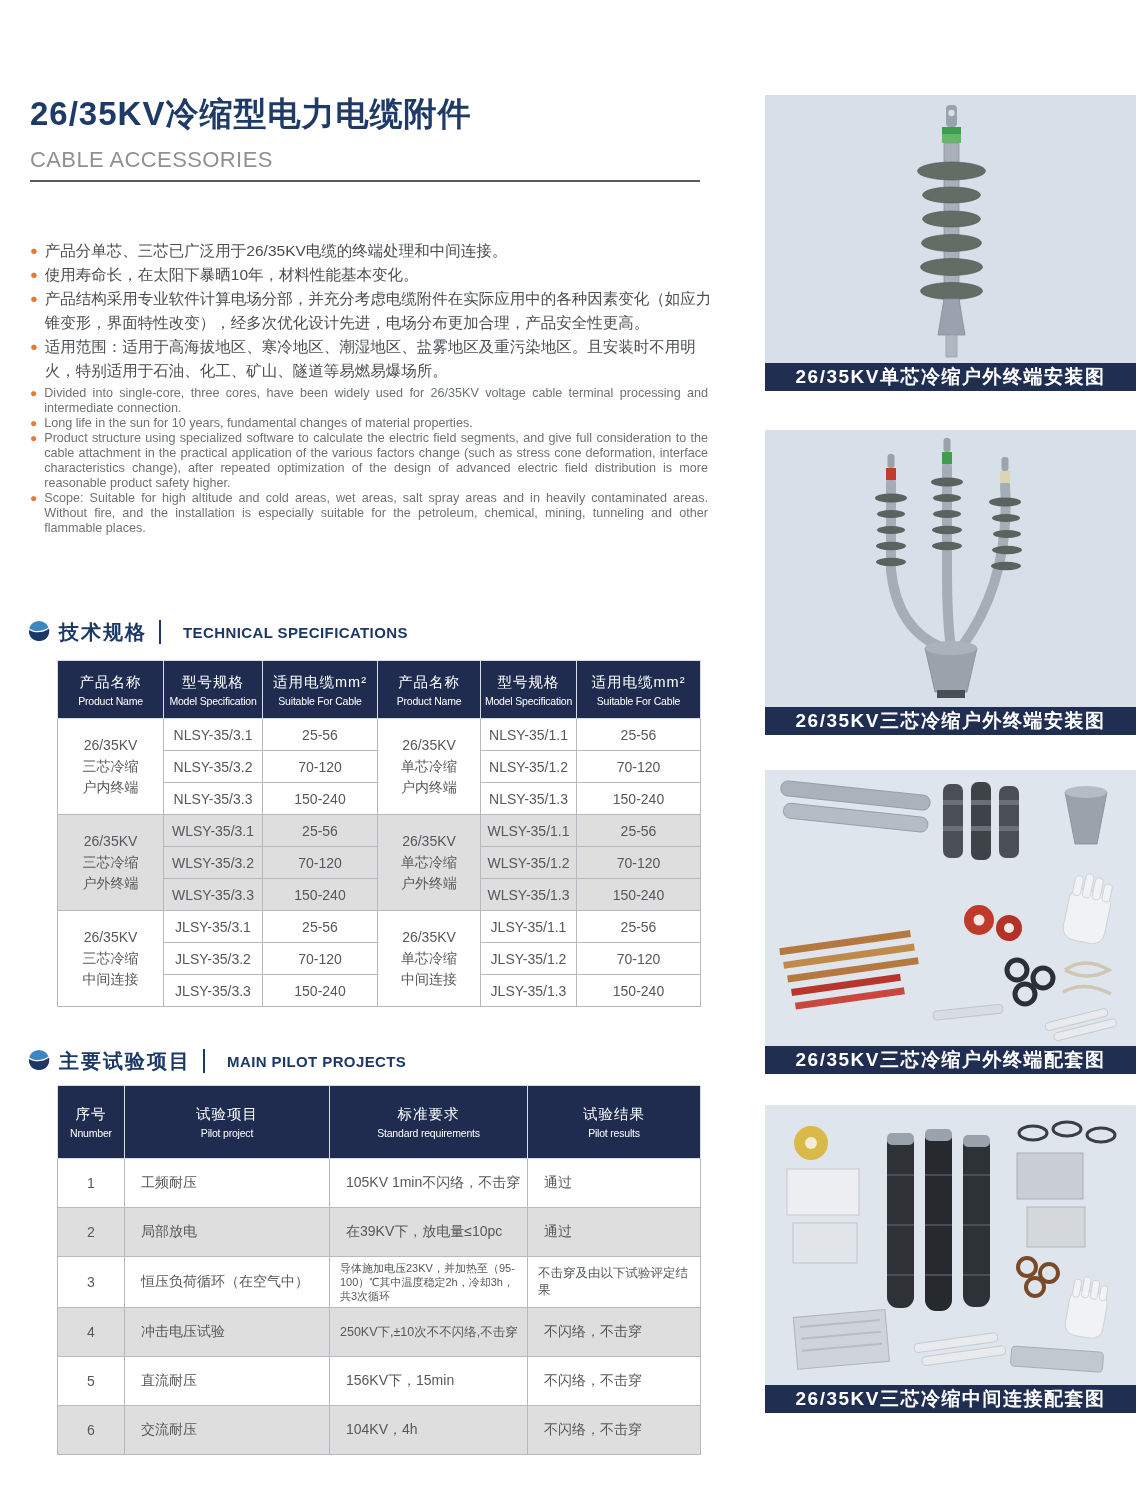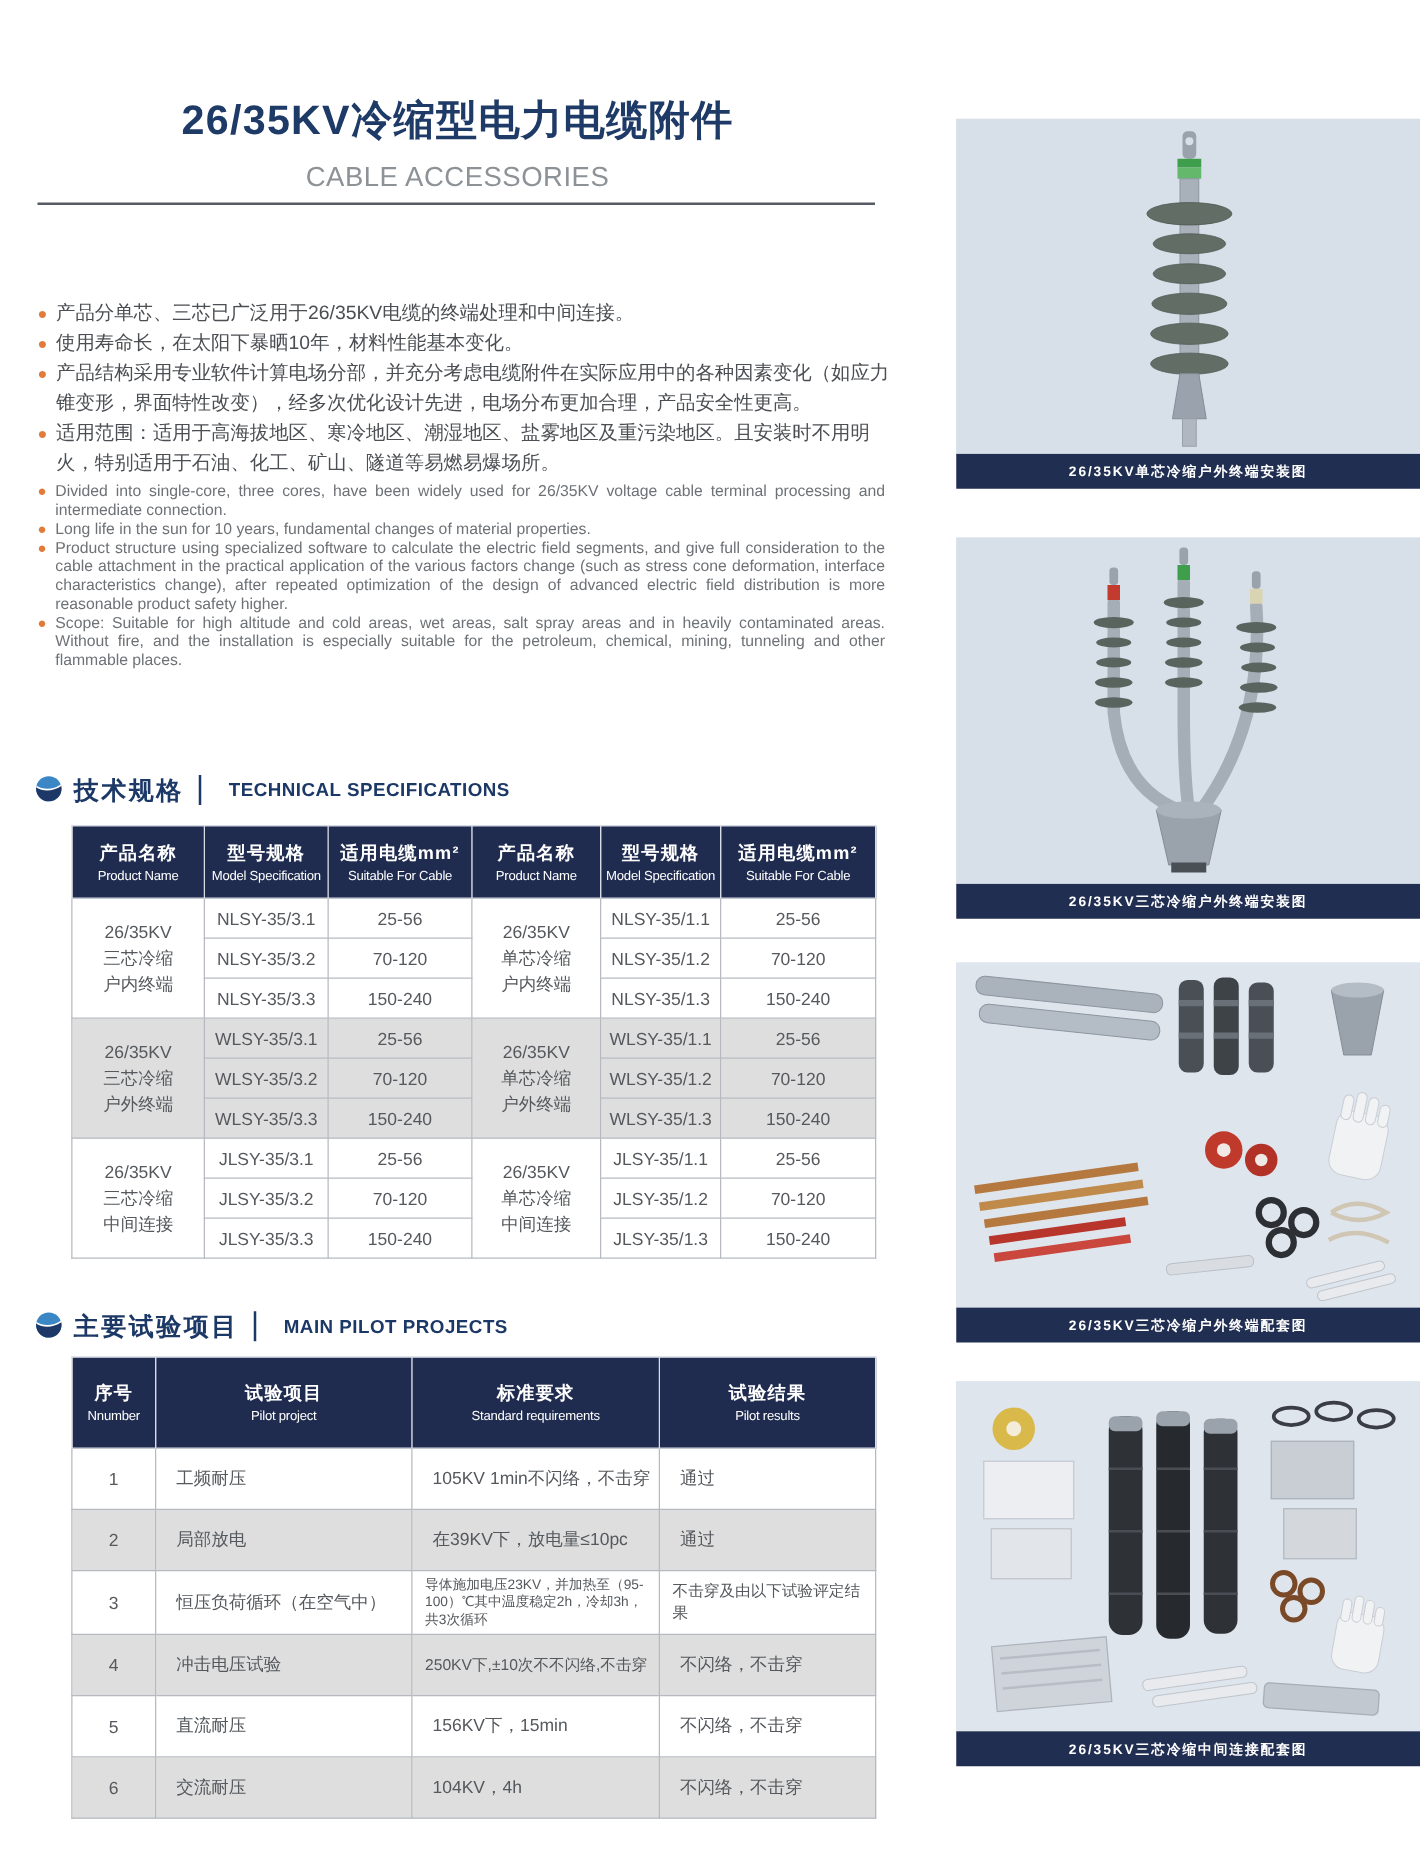--- a/index.html
+++ b/index.html
@@ -3,21 +3,21 @@
 <meta charset="utf-8">
 <style>
   * { margin:0; padding:0; box-sizing:border-box; }
   html,body { background:#ffffff; }
   .page {
     position:relative; width:1140px; height:1487px; background:#ffffff;
     font-family:"Liberation Sans", sans-serif; overflow:hidden;
   }
 
   
-  .title-block { position:absolute; left:30px; top:74px; width:672px;text-align:center; }
+  .title-block { position:absolute; left:30px; top:92px; width:672px; }
   .title-cn { font-size:33px; font-weight:bold; color:#1e3a66; letter-spacing:1px; }
   .title-en { margin-top:9px; font-size:22px; color:#8d9297; line-height:27px; letter-spacing:0.4px; }
   .title-rule { margin-top:7px; border-top:2px solid #565b63; width:670px; }
 
   
   .cn-bullets { position:absolute; left:30px; top:239px; width:684px; }
   .cn-bullets .li { display:flex; font-size:15.5px; color:#4b4e52; line-height:24px; }
   .dot { color:#e07b39; font-size:13px; line-height:24px; margin-right:7px; flex:0 0 auto; }
   .en-bullets { position:absolute; left:30px; top:386px; width:678px; }
   .en-bullets .li { display:flex; font-size:12.6px; color:#6e7276; line-height:15px; text-align:justify; }
@@ -30,21 +30,21 @@
   .sec1 { top:615px; }
   .sec2 { top:1044px; }
   .section-icon { flex:0 0 auto; margin-top:2px; }
   .sec-cn { font-size:20px; font-weight:bold; color:#1c3866; margin-left:9px; letter-spacing:2px; }
   .sec-divider { width:2px; height:24px; background:#1c3866; margin:0 10px 0 12px; }
   .sec-en { font-size:15px; color:#1c3866; letter-spacing:0.4px; font-weight:bold;margin-left:12px; }
 
   
   table { border-collapse:collapse; table-layout:fixed; }
   th { background:#1f2c50; color:#ffffff; font-weight:normal; border:1px solid #d8dce4; vertical-align:middle; }
-  .h-cn { display:block; font-size:14.5px; font-weight:bold; letter-spacing:1px; }
+  .h-cn { display:block; font-size:14.5px; font-weight:normal; letter-spacing:1px; }
   .h-en { display:block; font-size:10.5px; letter-spacing:-0.2px; margin-top:3px; white-space:nowrap; }
   td { border:1px solid #b6bac0; text-align:center; color:#55585c; background:#ffffff; vertical-align:middle; }
   tr.shaded td { background:#dedede; }
 
   
   .spec-table { position:absolute; left:57px; top:660px; width:643px; }
   .spec-table th { height:58px; }
   .spec-table td { height:32px; font-size:14px; }
   .spec-table .product div { line-height:21px; font-size:14px; }
 
@@ -57,21 +57,21 @@
   .pilot-table td.tight { font-size:12.5px; text-align:left; padding-left:10px; }
 
   
   .figure { position:absolute; left:765px; width:371px; }
   .fig1 { top:95px; }
   .fig2 { top:430px; }
   .fig3 { top:770px; }
   .fig4 { top:1105px; }
   .fig-photo { display:block; background:#d7dfe9; }
   .fig-caption {
-    height:28px; background:#202e52; color:#ffffff; font-size:11px; font-weight:bold;
+    height:28px; background:#202e52; color:#ffffff; font-size:19px; font-weight:bold;
     display:flex; align-items:center; justify-content:center; letter-spacing:1.5px;
   }
 </style>
 </head>
 <body>
 
 <div class="page">
 
   <div class="title-block">
     <div class="title-cn">26/35KV冷缩型电力电缆附件</div>

